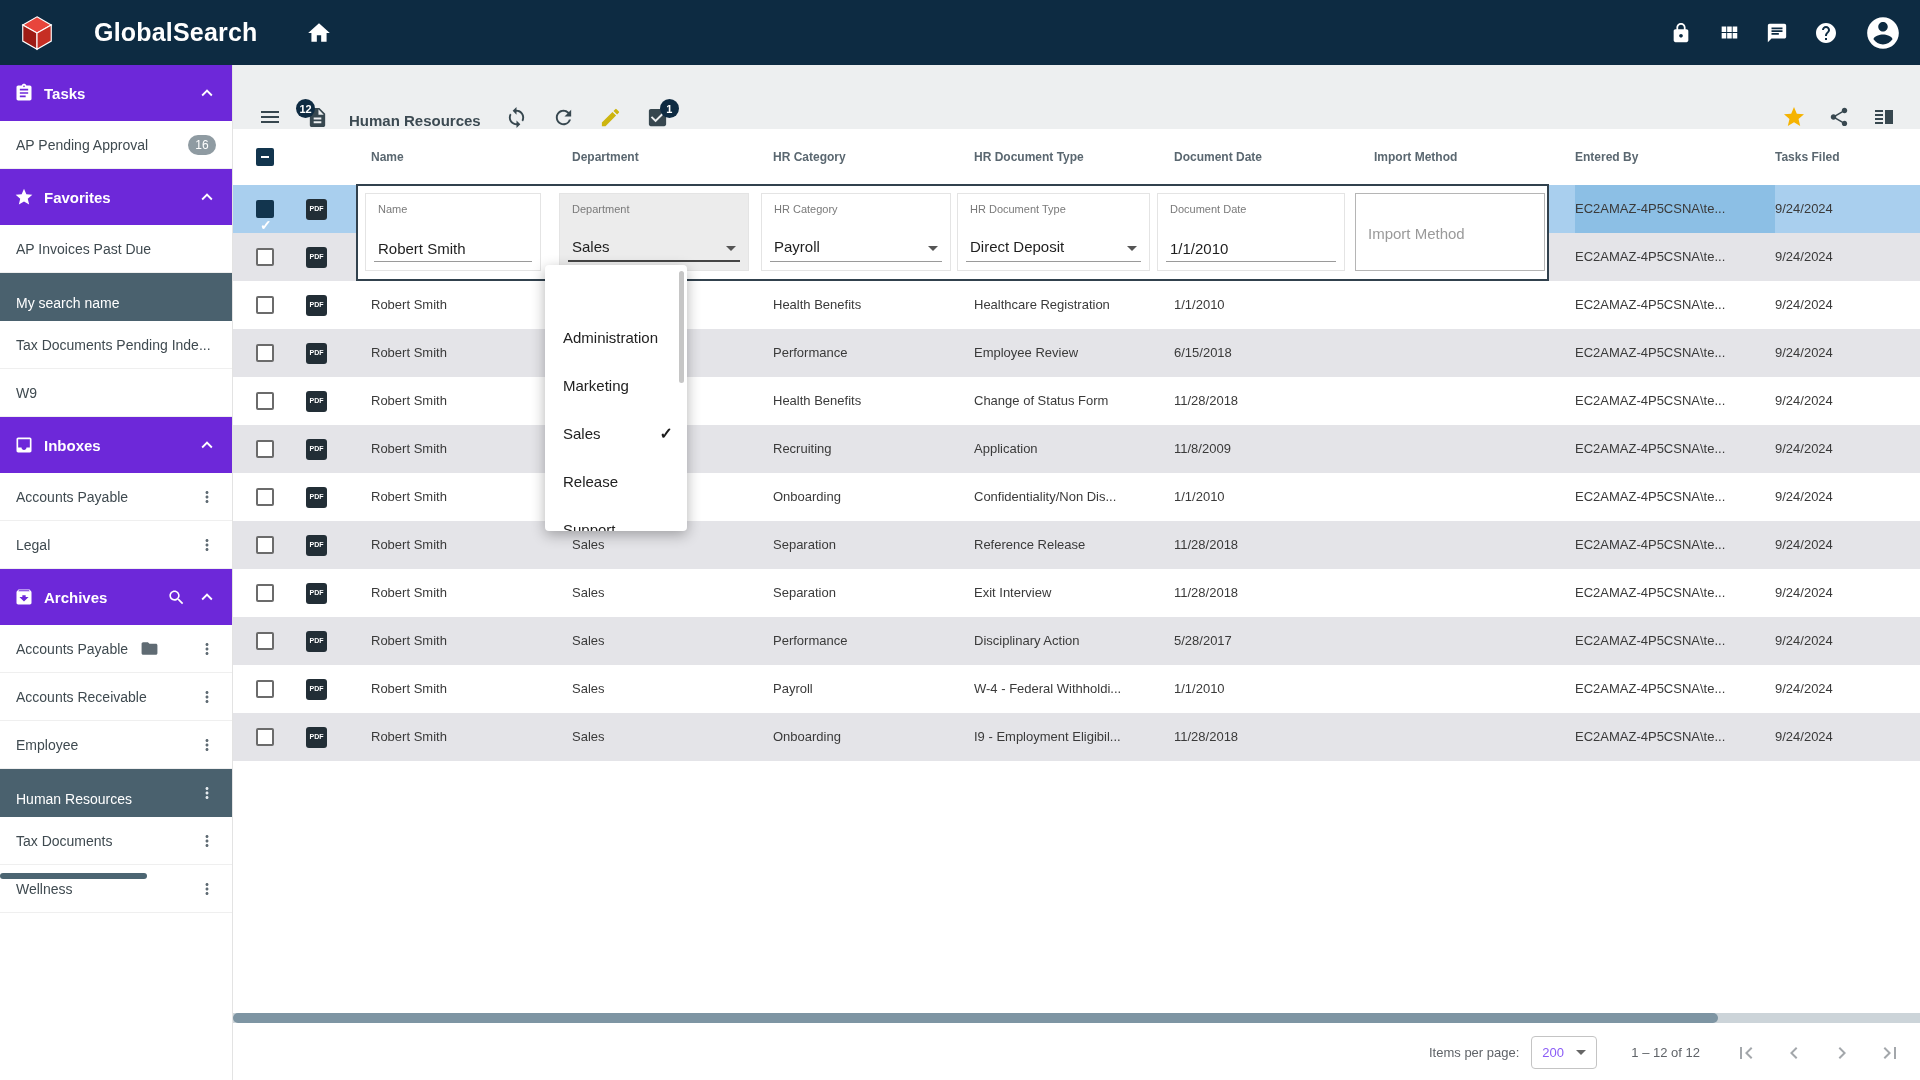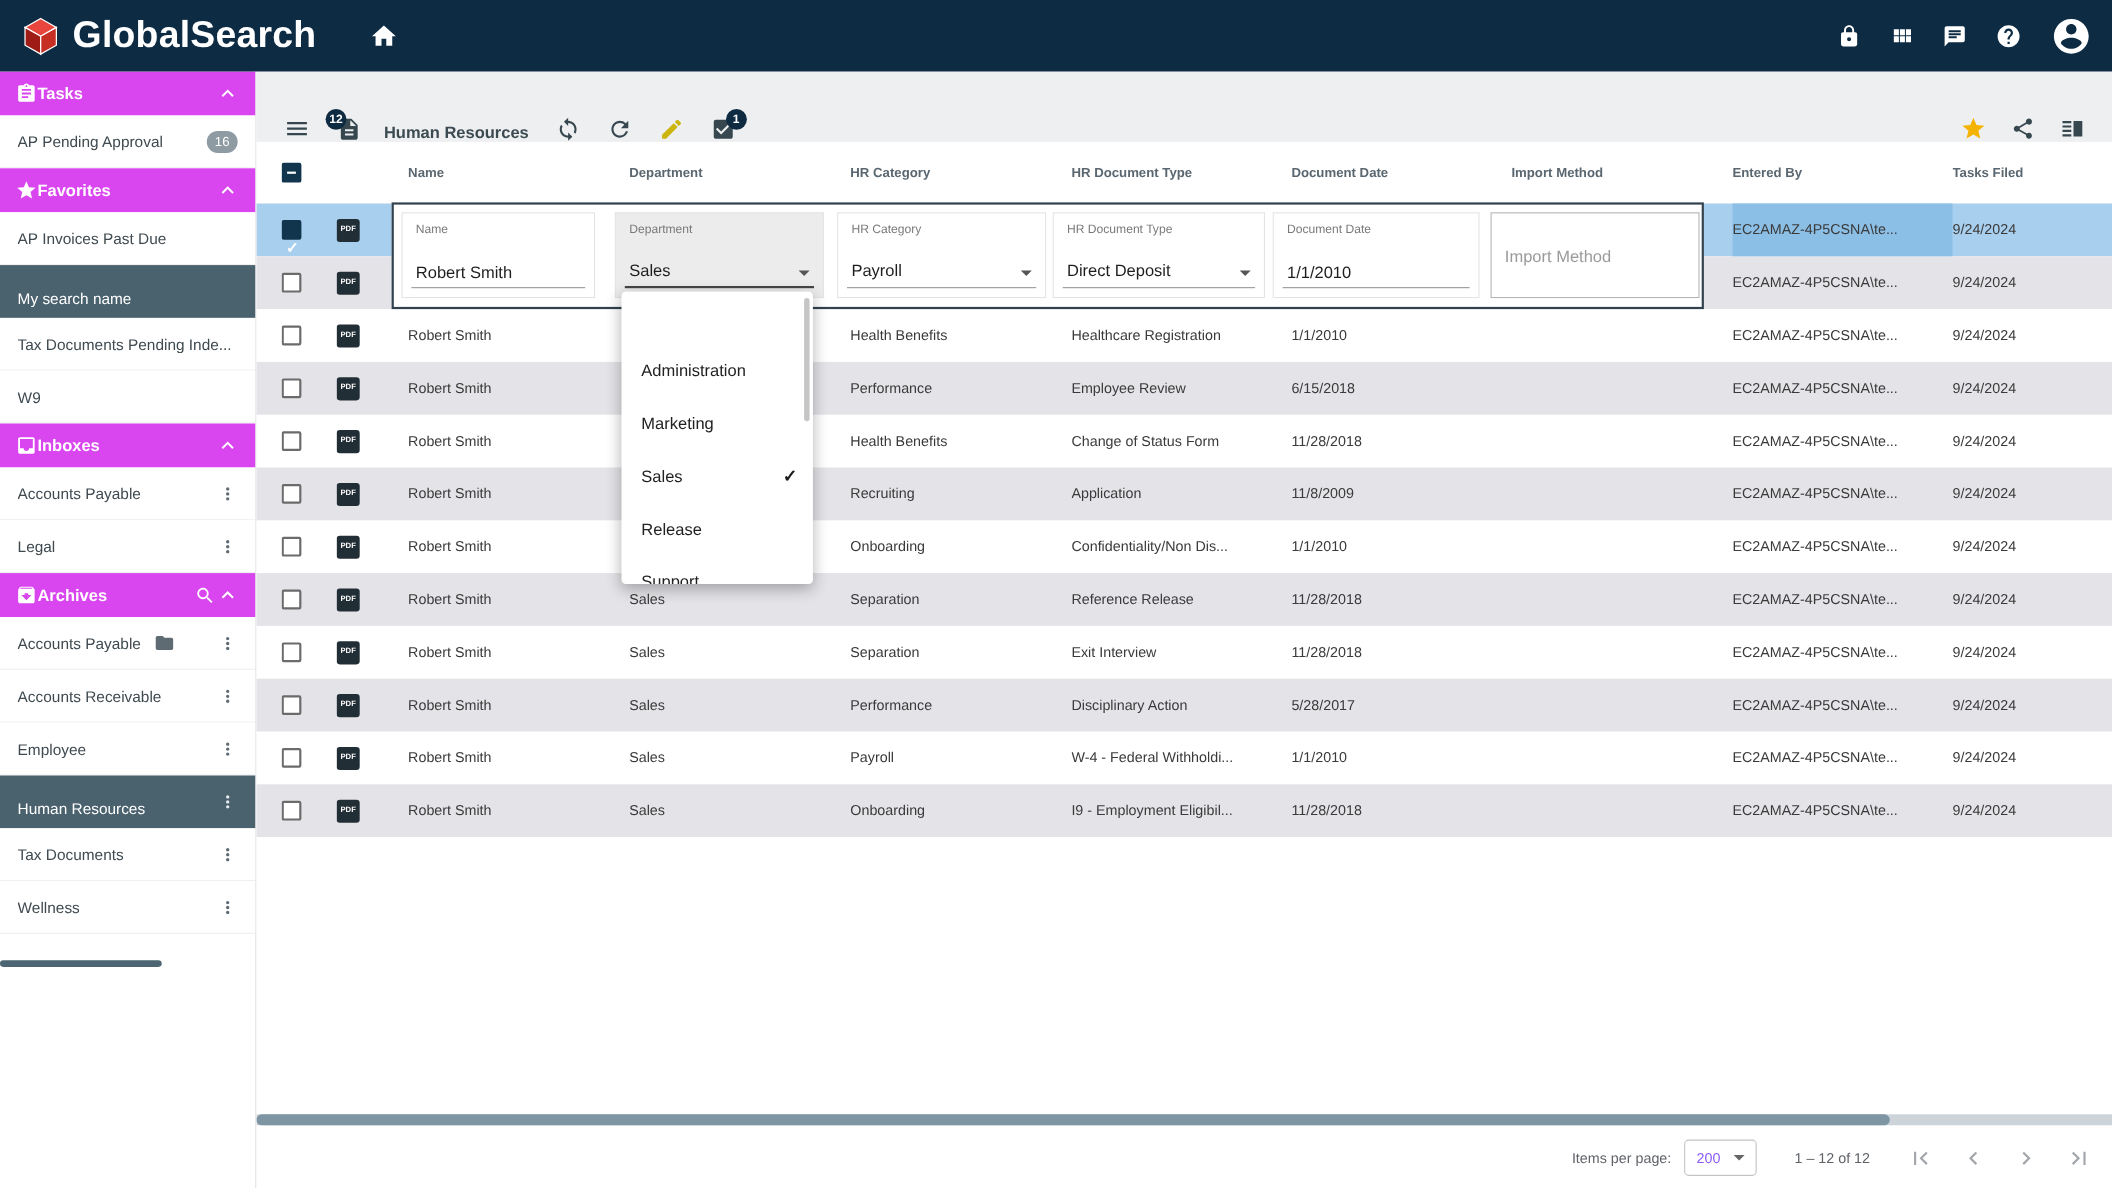--- a/index.html
+++ b/index.html
@@ -5,30 +5,30 @@
   * { box-sizing: border-box; margin: 0; padding: 0; }
   html,body { width:1920px; height:1080px; overflow:hidden; background:#fff;
     font-family:"Liberation Sans", sans-serif; }
   button { background:none; border:none; padding:0; cursor:pointer; font-family:inherit; }
   svg { display:block; }
 
   
   .navbar { position:absolute; left:0; top:0; width:1920px; height:65px; background:#0d2b42;
     display:flex; align-items:center; padding:0 18px; z-index:20; }
   .brand { display:flex; align-items:center; gap:10px; }
-  .brand-text { color:#fff; font-size:34px; font-weight:700; letter-spacing:.2px; }
+  .brand-text { color:#fff; font-size:25px; font-weight:700; letter-spacing:.2px;margin-left:28px; }
   .home-btn { margin-left:48px; color:#fff; }
   .nav-right { margin-left:auto; display:flex; align-items:center; gap:26px; color:#fff; }
   .nav-right button { color:#fff; }
 
   
   .sidebar { position:absolute; left:0; top:65px; width:233px; bottom:0; background:#fff;
     border-right:1px solid #e3e3e3; z-index:15; }
-  .sec-head { background:#d946ef; color:#fff; height:40px; display:flex; align-items:center;
-    padding:0 14px; gap:0; cursor:pointer; }
+  .sec-head { background:#6d28d9; color:#fff; height:56px; display:flex; align-items:center;
+    padding:0 14px; gap:10px; cursor:pointer; }
   .sh-label { font-size:15px; font-weight:700; flex:1; }
   .sh-icon, .sh-chev, .sh-search { color:#fff; }
   .side-item { display:flex; align-items:center; padding:0 16px; height:48px;
     border-bottom:1px solid #efefef; background:#fff; cursor:pointer; }
   .si-label { font-size:14px; color:#3f4a50; white-space:nowrap; overflow:hidden; }
   .si-badge { margin-left:auto; background:#8f9ba2; color:#fff; font-size:12px; height:20px;
     min-width:28px; border-radius:10px; display:flex; align-items:center; justify-content:center; padding:0 7px; }
   .si-kebab { margin-left:auto; color:#5f6b73; }
   .si-folder { margin-left:12px; color:#5f6b73; }
   .side-item.selected { background:#4a616e; border-bottom:none; }
@@ -84,21 +84,21 @@
   .f input { position:absolute; left:12px; bottom:13px; width:calc(100% - 26px); border:none;
     outline:none; background:transparent; font-size:15px; color:#1e1e1e; font-family:inherit; }
   .f input::placeholder { color:#9a9a9a; }
   .f .caret { position:absolute; right:12px; bottom:19px; width:0; height:0;
     border-left:5px solid transparent; border-right:5px solid transparent; border-top:5px solid #555; }
   .f.dept { background:#ececec; }
   .f.outlined { border:1px solid #b5b5b5; }
   .f.outlined input { bottom:28px; }
 
   
-  .dropdown { position:absolute; left:332px; top:200px; width:174px; height:266px; background:#fff;
+  .dropdown { position:absolute; left:312px; top:200px; width:142px; height:266px; background:#fff;
     border-radius:4px; box-shadow:0 4px 14px rgba(0,0,0,.3); overflow:hidden; z-index:9; }
   .opt { display:flex; align-items:center; height:48px; padding:0 14px 0 18px; font-size:15px;
     color:#212121; cursor:pointer; }
   .opt.selected::after { content:"✓"; margin-left:auto; font-size:16px; color:#1c1c1c; font-weight:700; }
   .dd-scroll { position:absolute; right:3px; top:6px; width:5px; height:112px; background:#c6c6c6; border-radius:3px; }
 
   
   .hscroll-track { position:absolute; left:0; bottom:57px; right:0; height:10px; background:#ccd4d9; }
   .hscroll-thumb { width:1485px; height:10px; background:#7e95a3; border-radius:5px; cursor:grab; }
   .pagination { position:absolute; left:0; right:0; bottom:0; height:55px; background:#fff;

